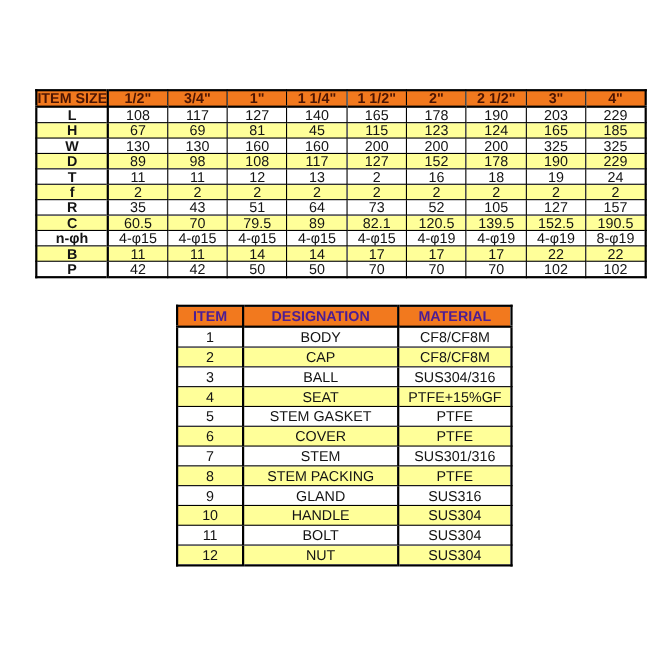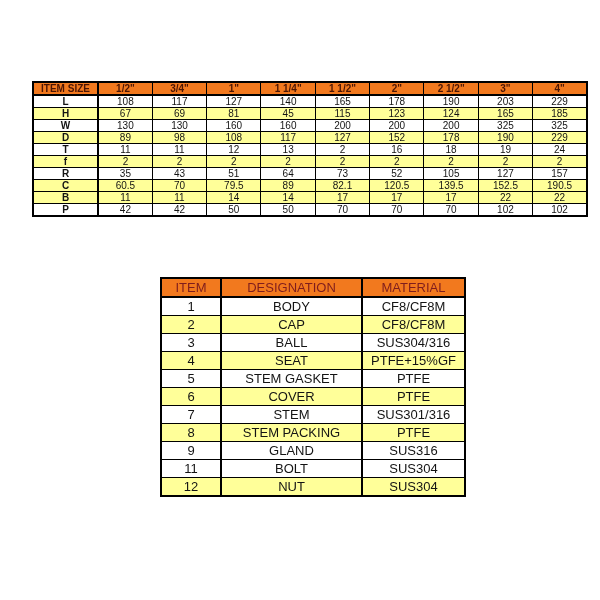--- a/index.html
+++ b/index.html
@@ -9,21 +9,21 @@
     background:#ffffff;
     font-family:"Liberation Sans", sans-serif;
     overflow:hidden;
   }
   table{border-collapse:collapse;table-layout:fixed;}
 
   
   .size-table{
     position:absolute;left:32px;top:81px;width:556px;
     border:2px solid #000;
-    font-size:10px;line-height:1;
+    font-size:13px;line-height:1;
   }
   .size-table th,.size-table td{
     border:1px solid #000;
     height:11px;
     text-align:center;vertical-align:middle;
     padding:0;overflow:hidden;white-space:nowrap;
     color:#141414;
   }
   .size-table thead th{
     background:#f2791e;
@@ -44,22 +44,22 @@
   }
   .parts-table th,.parts-table td{
     border:1px solid #000;
     height:17px;
     text-align:center;vertical-align:middle;
     padding:0;overflow:hidden;white-space:nowrap;
     color:#141414;
   }
   .parts-table thead th{
     background:#f2791e;
-    color:#7f1d1d;
-    font-weight:400;
+    color:#4c1d95;
+    font-weight:700;
     border-bottom:2px solid #000;
   }
   .parts-table th:nth-child(1),.parts-table td:nth-child(1){width:58px;border-right:2px solid #000;}
   .parts-table th:nth-child(2),.parts-table td:nth-child(2){width:139px;border-right:2px solid #000;}
   .parts-table th:nth-child(3),.parts-table td:nth-child(3){width:101px;}
   .parts-table tr.yellow{background:#ffff99;}
   .parts-table tr.white{background:#ffffff;}
 </style>
 </head>
 <body>
@@ -173,20 +173,32 @@
           <td>60.5</td>
           <td>70</td>
           <td>79.5</td>
           <td>89</td>
           <td>82.1</td>
           <td>120.5</td>
           <td>139.5</td>
           <td>152.5</td>
           <td>190.5</td>
         </tr>
+        <tr class="white">
+          <th>n-φh</th>
+          <td>4-φ15</td>
+          <td>4-φ15</td>
+          <td>4-φ15</td>
+          <td>4-φ15</td>
+          <td>4-φ15</td>
+          <td>4-φ19</td>
+          <td>4-φ19</td>
+          <td>4-φ19</td>
+          <td>8-φ19</td>
+        </tr>
         <tr class="yellow">
           <th>B</th>
           <td>11</td>
           <td>11</td>
           <td>14</td>
           <td>14</td>
           <td>17</td>
           <td>17</td>
           <td>17</td>
           <td>22</td>
@@ -256,20 +268,25 @@
         <tr class="yellow">
           <td>8</td>
           <td>STEM PACKING</td>
           <td>PTFE</td>
         </tr>
         <tr class="white">
           <td>9</td>
           <td>GLAND</td>
           <td>SUS316</td>
         </tr>
+        <tr class="yellow">
+          <td>10</td>
+          <td>HANDLE</td>
+          <td>SUS304</td>
+        </tr>
         <tr class="white">
           <td>11</td>
           <td>BOLT</td>
           <td>SUS304</td>
         </tr>
         <tr class="yellow">
           <td>12</td>
           <td>NUT</td>
           <td>SUS304</td>
         </tr>

